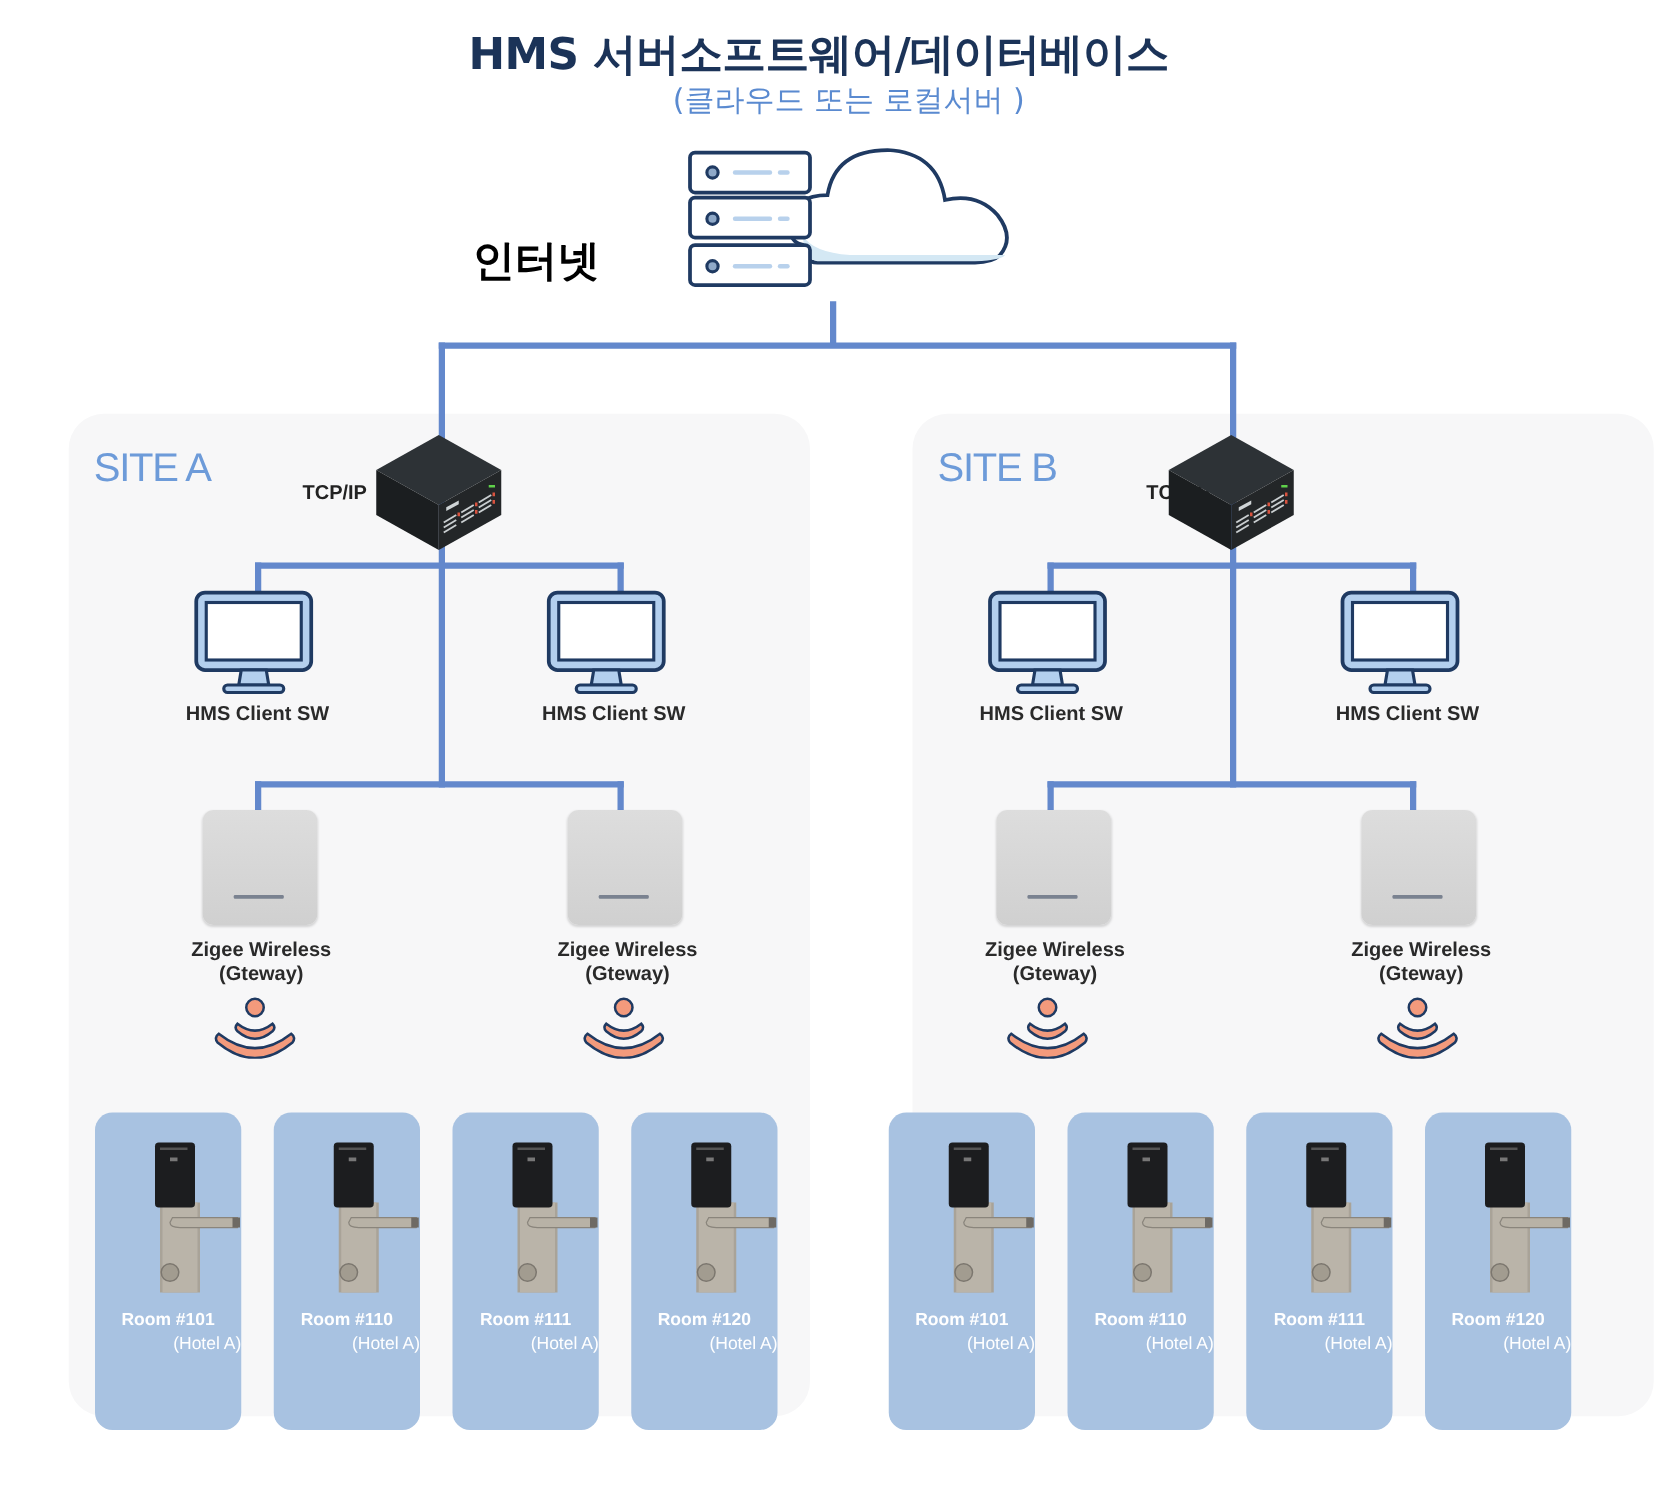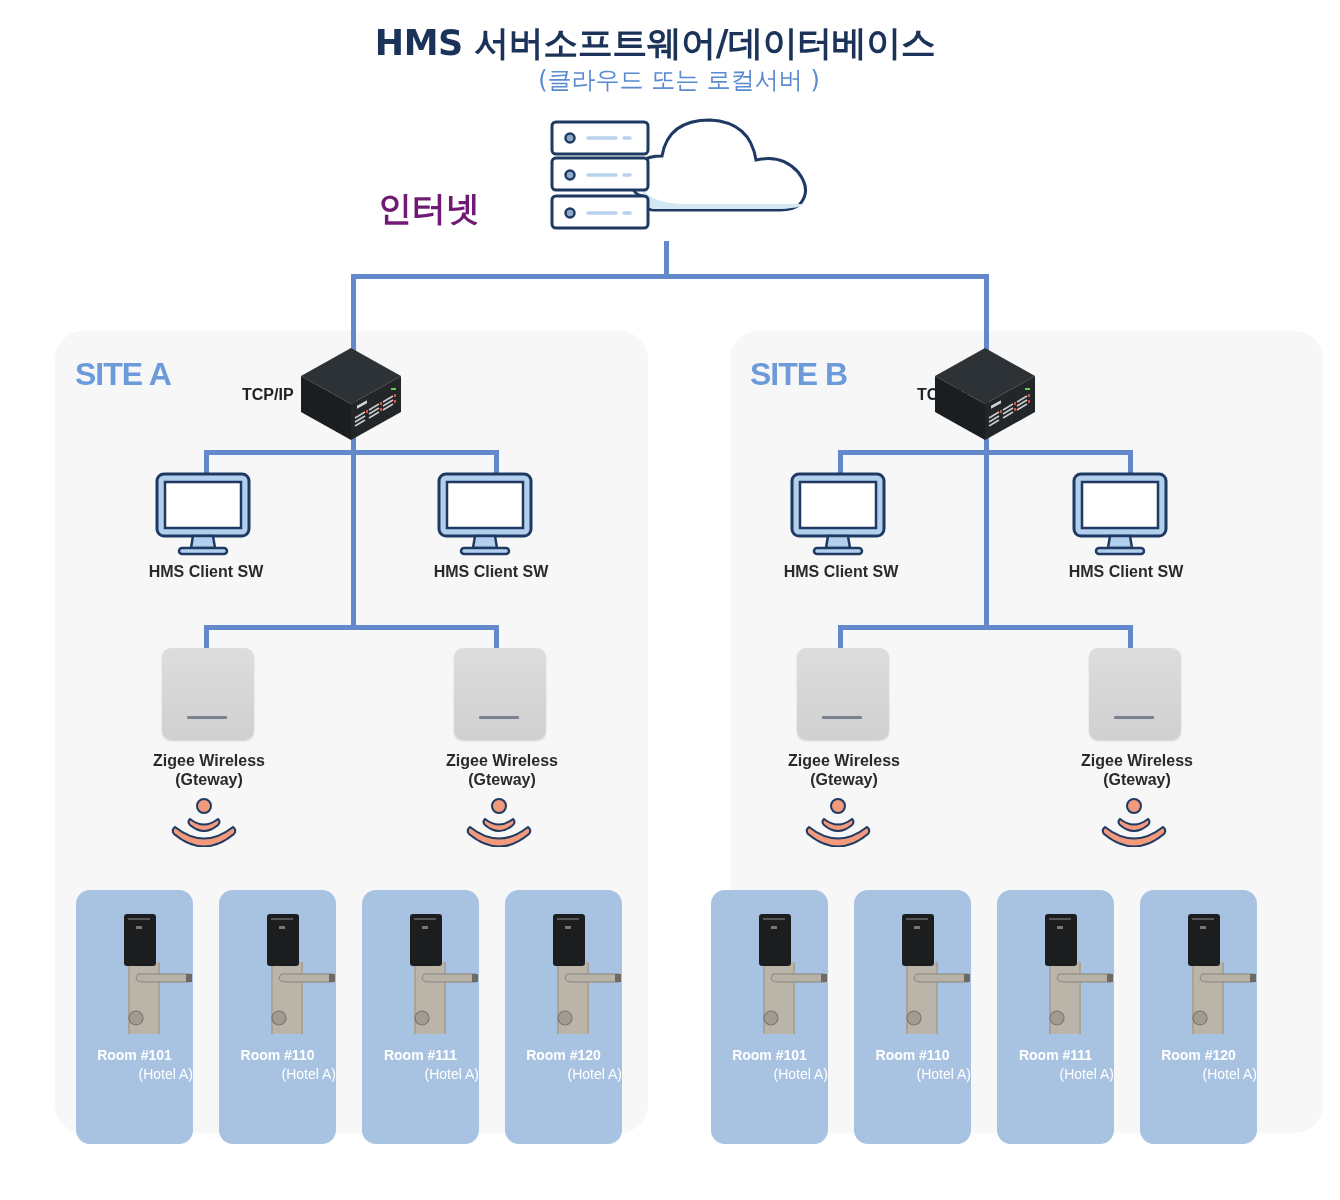--- a/index.html
+++ b/index.html
@@ -1,23 +1,23 @@
 <!DOCTYPE html>
 <html><head>
 <meta charset="utf-8">
 <style>
   html,body{margin:0;padding:0;background:#ffffff;}
   body{width:1340px;height:1200px;position:relative;overflow:hidden;font-family:"Liberation Sans","DejaVu Sans",sans-serif;}
   .abs{position:absolute;}
   .title{left:0;width:1310px;top:20px;text-align:center;font-size:35px;font-weight:bold;color:#1b3358;letter-spacing:-0.5px;font-family:"DejaVu Sans",sans-serif;}
   .subtitle{left:0;width:1310px;top:64px;text-align:center;font-size:24px;color:#5a8ad0;font-family:"DejaVu Sans",sans-serif;margin-left:24px;}
-  .internet{left:378px;top:186px;font-size:34px;font-weight:bold;color:#701a75;font-family:"DejaVu Sans",sans-serif;}
+  .internet{left:378px;top:186px;font-size:34px;font-weight:bold;color:#000000;font-family:"DejaVu Sans",sans-serif;}
   .line{position:absolute;background:#6388cc;}
   .site{position:absolute;top:331px;width:593px;height:802px;background:#f7f7f8;border-radius:28px;}
-  .site-title{position:absolute;left:20px;top:25px;font-size:32px;font-weight:bold;color:#6d9bd9;letter-spacing:-1px;}
+  .site-title{position:absolute;left:20px;top:25px;font-size:32px;font-weight:normal;color:#6d9bd9;letter-spacing:-1px;}
   .tcp{position:absolute;font-size:16px;font-weight:bold;color:#222;}
   .label{position:absolute;font-size:16px;font-weight:bold;color:#2a2a2a;text-align:center;width:180px;line-height:19px;}
   .gw{position:absolute;width:92px;height:92px;background:linear-gradient(#dddddd,#d0d0d0);border-radius:9px;box-shadow:0 1px 2px rgba(0,0,0,0.15);}
   .gw::after{content:"";position:absolute;left:25px;top:68px;width:40px;height:3px;background:#7a8290;border-radius:1px;}
   .room{position:absolute;top:890px;width:117px;height:254px;background:#a8c2e1;border-radius:14px;}
   .room-name{position:absolute;left:0;width:117px;top:157px;text-align:center;color:#ffffff;font-weight:bold;font-size:14px;}
   .room-sub{position:absolute;left:0;width:117px;top:176px;text-align:right;color:#ffffff;font-size:14px;}
   .lock{position:absolute;left:38px;top:22px;}
 </style>
 </head>

